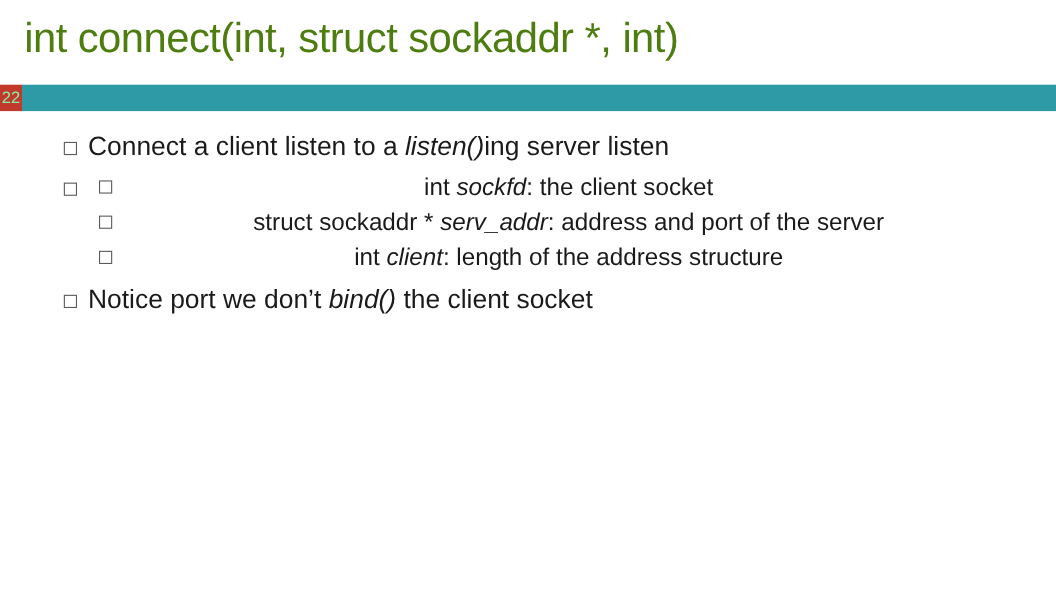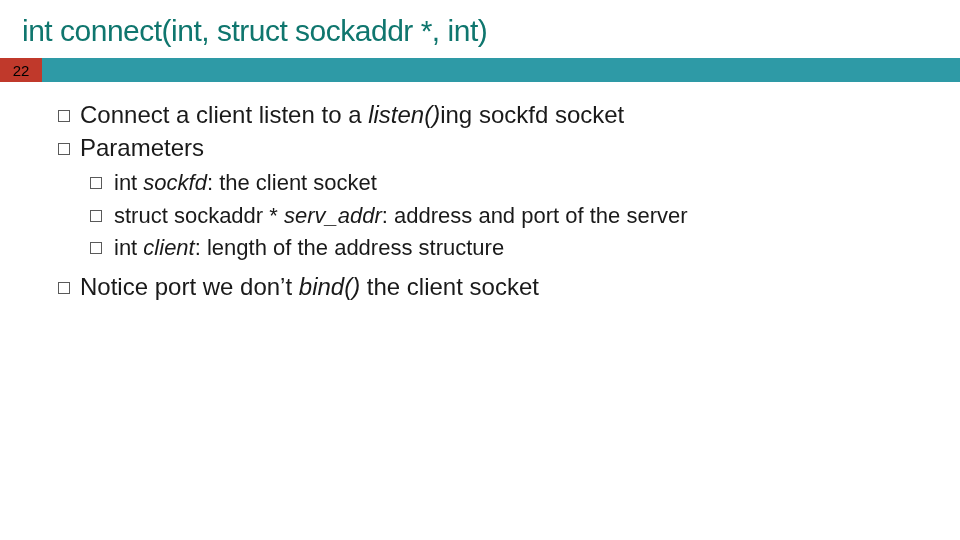--- a/index.html
+++ b/index.html
@@ -1,48 +1,47 @@
 <!DOCTYPE html>
 <html><head>
 <meta charset="utf-8">
 <style>
   * { margin: 0; padding: 0; box-sizing: border-box; }
   html, body { width: 960px; height: 540px; background: #fff; font-family: Arial, Helvetica, sans-serif; color: #1a1a1a; }
   .slide { width: 960px; height: 540px; position: relative; }
-  .title { font-size: 30px; font-weight: 400; letter-spacing: -0.5px; padding: 14px 20px 10px 22px; color: #0f766e; }
+  .title { font-size: 38px; font-weight: 400; letter-spacing: -0.5px; padding: 14px 20px 20px 22px; color: #4d7c0f; }
   .bar-row { display: flex; align-items: stretch; height: 24px; }
-  .page-box { background: #c0392b; color: #000000; font-size: 15px; font-weight: 400; width: 42px; display: flex; align-items: center; justify-content: center; }
+  .page-box { background: #c0392b; color: #86efac; font-size: 15px; font-weight: 400; width: 20px; display: flex; align-items: center; justify-content: center; }
   .teal-bar { background: #2e9aa6; flex: 1; }
   .content { padding: 18px 40px 0 54px; font-size: 24px; line-height: 1.28; }
   .lvl1 { list-style: none; }
   .lvl1 > li { position: relative; padding-left: 26px; margin-bottom: 2px; }
   .lvl1 > li::before { content: ""; position: absolute; left: 4px; top: 10px; width: 10px; height: 10px; border: 1.5px solid #5a5a5a; background: transparent; }
   .lvl2 { list-style: none; margin: 6px 0 10px 8px; font-size: 22px; }
-  .lvl2 > li { position: relative; padding-left: 26px; margin-bottom: 4px; }
+  .lvl2 > li { position: relative; padding-left: 26px; margin-bottom: 4px; text-align: center; }
   .lvl2 > li::before { content: ""; position: absolute; left: 2px; top: 8px; width: 10px; height: 10px; border: 1.5px solid #5a5a5a; background: transparent; }
   em.it { font-style: italic; }
 </style>
 </head>
 <body>
 <div class="slide">
 
 <h1 class="title">int connect(int, struct sockaddr *, int)</h1>
 
 <div class="bar-row">
   <div class="page-box">22</div>
   <div class="teal-bar"></div>
 </div>
 
 <div class="content">
   <ul class="lvl1">
     <li>
-      <span>Connect a client listen to a </span><em class="it">listen()</em><span>ing sockfd socket</span>
+      <span>Connect a client listen to a </span><em class="it">listen()</em><span>ing server listen</span>
     </li>
     <li>
-      <span>Parameters</span>
       <ul class="lvl2">
         <li>
           <span>int </span><em class="it">sockfd</em><span>: the client socket</span>
         </li>
         <li>
           <span>struct sockaddr * </span><em class="it">serv_addr</em><span>: address and port of the server</span>
         </li>
         <li>
           <span>int </span><em class="it">client</em><span>: length of the address structure</span>
         </li>

